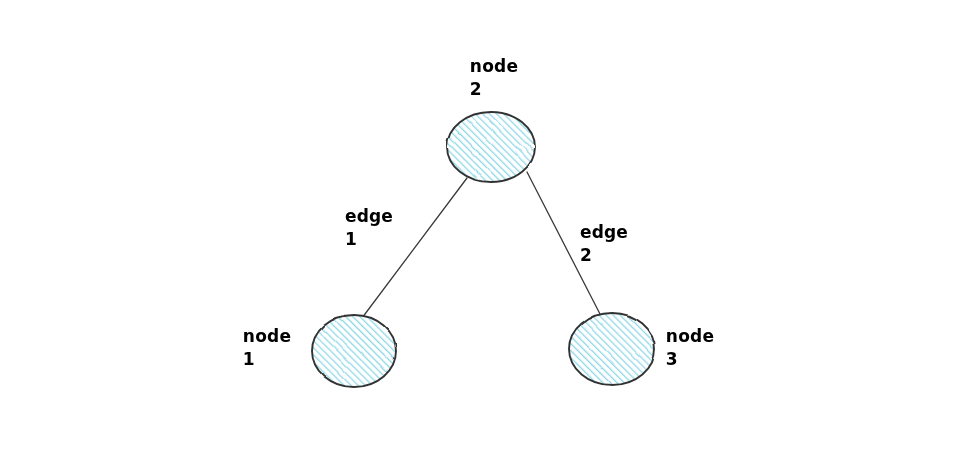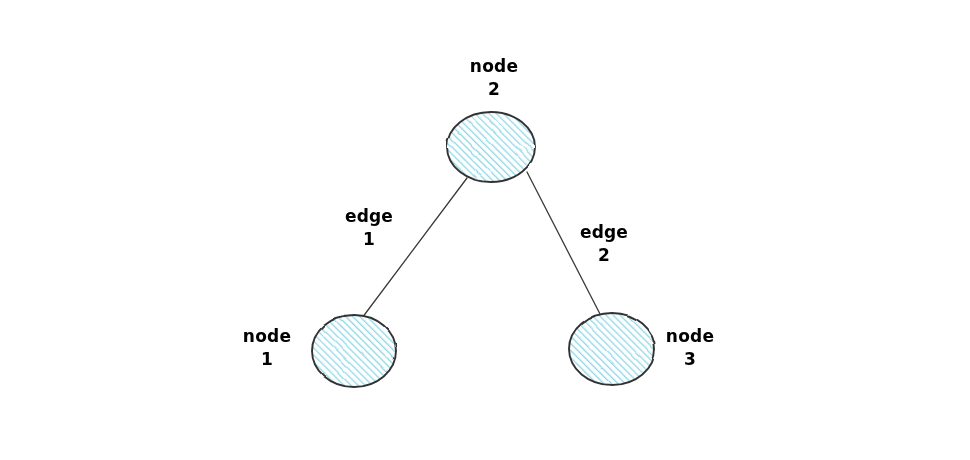--- a/index.html
+++ b/index.html
@@ -24,21 +24,20 @@
     width: 970px;
     height: 460px;
   }
   .label {
     position: absolute;
     font-family: "DejaVu Sans", sans-serif;
     font-weight: bold;
     font-size: 17px;
     line-height: 23px;
     color: #000000;
-    text-align: center;
     white-space: nowrap;
     transform: translate(-50%, -50%);
     letter-spacing: 0.2px;
   }
   .label .l1, .label .l2 { display: block; }
 </style>
 </head>
 <body>
 
 <div id="canvas">

